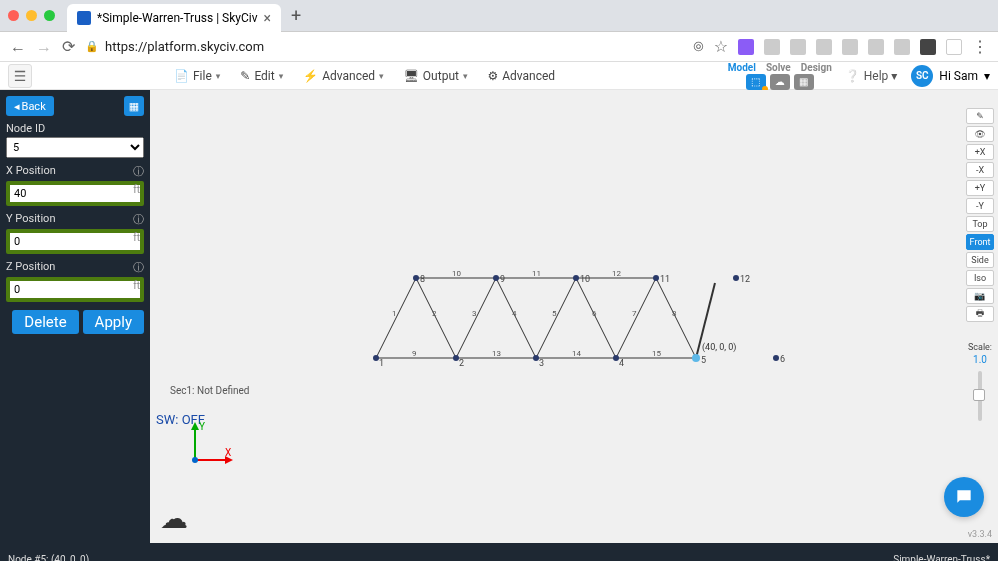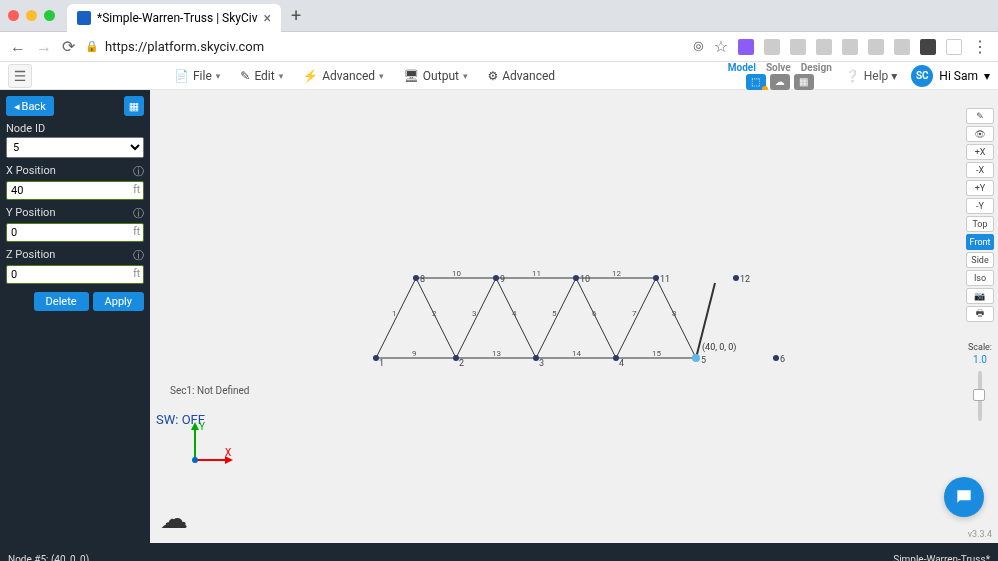--- a/index.html
+++ b/index.html
@@ -50,25 +50,25 @@
 
     
     .main { display:flex; height:calc(561px - 32px - 30px - 28px - 18px); position:relative; }
     .sidebar { width:150px; background:#1e2833; color:#fff; padding:6px; font-size:11px; }
     .side-top { display:flex; justify-content:space-between; margin-bottom:6px; }
     .back-btn { background:#1a8ce0; color:#fff; padding:3px 8px; border-radius:3px; font-size:11px; cursor:pointer; display:flex; align-items:center; gap:2px; }
     .grid-btn { width:20px; height:20px; background:#1a8ce0; border-radius:3px; display:flex; align-items:center; justify-content:center; cursor:pointer; color:#fff; }
     .field-label { display:flex; justify-content:space-between; color:#ddd; margin-top:6px; margin-bottom:2px; }
     .field-info { color:#aaa; cursor:pointer; }
     .field-row { position:relative; }
-    .field-input { width:100%; padding:2px 4px; font-size:11px; border:1px solid #4d7c0f; border-radius:2px; }
+    .field-input { width:100%; padding:2px 4px; font-size:11px; border:4px solid #4d7c0f; border-radius:2px; }
     .field-select { width:100%; padding:2px; font-size:11px; }
     .field-unit { position:absolute; right:4px; top:3px; font-size:10px; color:#888; }
     .btn-row { display:flex; gap:4px; justify-content:flex-end; margin-top:8px; }
-    .btn { background:#1a8ce0; color:#fff; padding:3px 12px; font-size:11px; border-radius:3px; cursor:pointer; border:none;text-align:right; }
+    .btn { background:#1a8ce0; color:#fff; padding:3px 12px; font-size:15px; border-radius:3px; cursor:pointer; border:none;text-align:right; }
 
     
     .canvas { flex:1; background:#f0f0f0; position:relative; overflow:hidden; }
     .truss-svg { position:absolute; left:0; top:0; }
     .node-label { font-size:9px; fill:#444; }
     .mem-label { font-size:8px; fill:#555; }
     .coord-label { font-size:9px; fill:#333; }
     .sec-info { position:absolute; left:20px; top:295px; font-size:10px; color:#555; }
     .sw-info { position:absolute; left:6px; top:322px; font-size:13px; color:#1a4ba8; }
     .axis-widget { position:absolute; left:35px; top:330px; }

